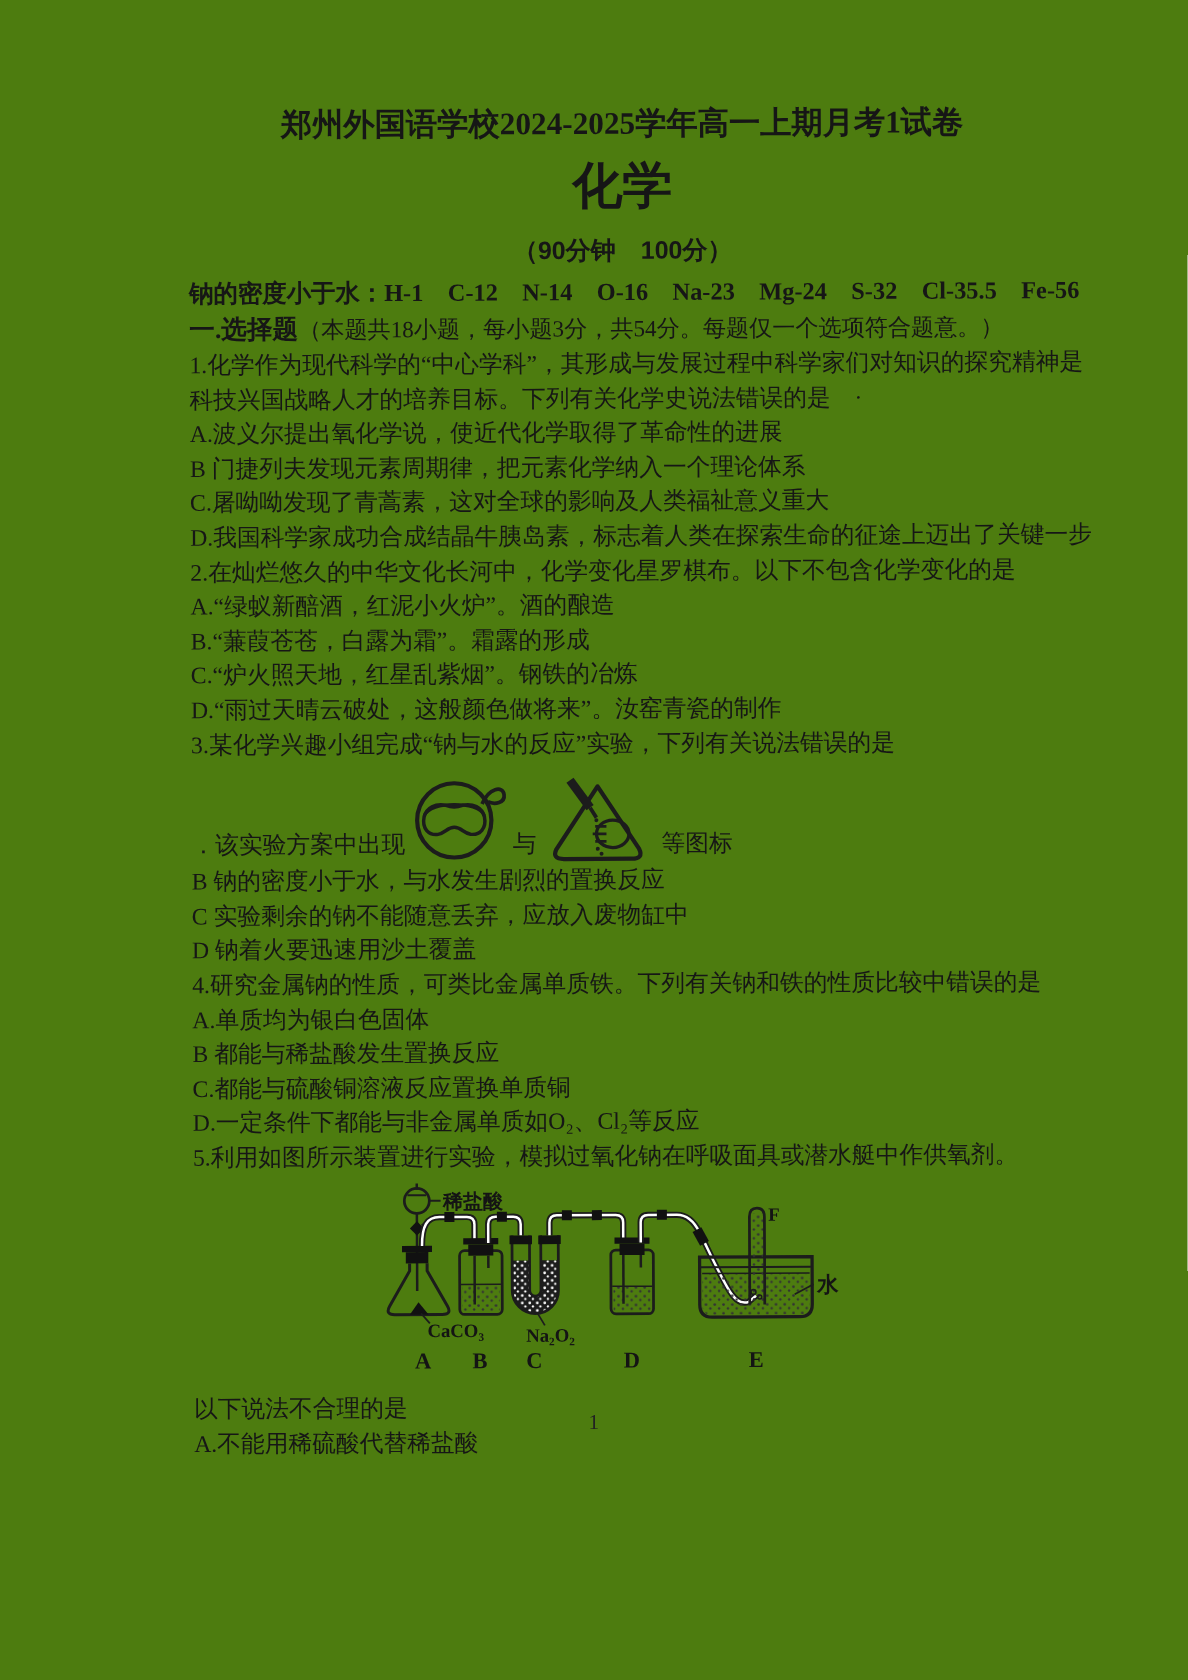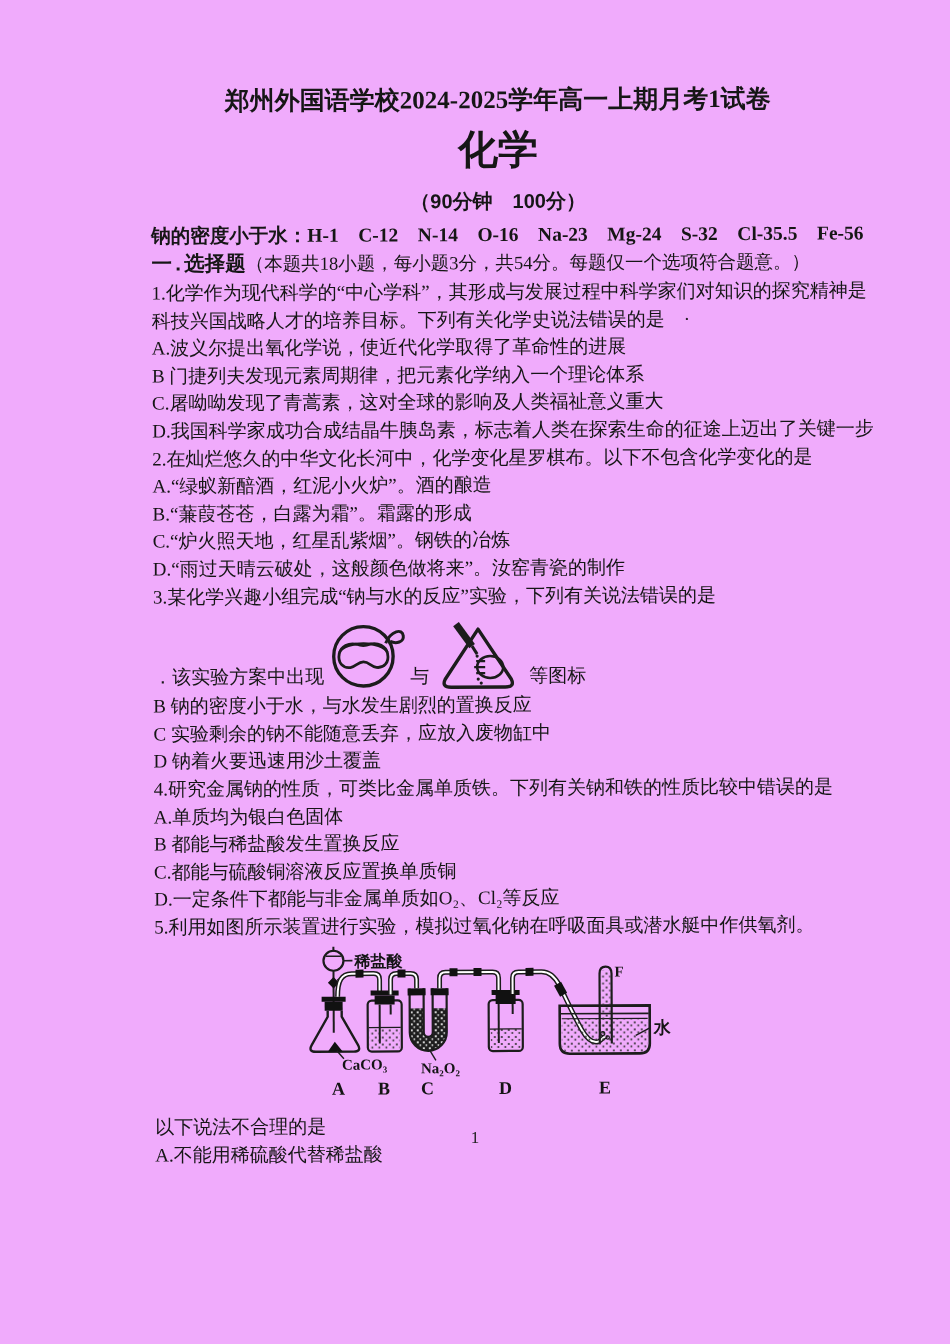--- a/index.html
+++ b/index.html
@@ -1,29 +1,29 @@
 <!DOCTYPE html>
 <html><head>
 <meta charset="utf-8">
 <style>
   html,body{margin:0;padding:0;background:#e8e8e8;}
   .page{
-    position:relative;width:950px;height:1344px;background:#f0abfc;
+    position:relative;width:950px;height:1344px;background:#4d7c0f;
     margin:0 auto;overflow:hidden;
     font-family:"Liberation Serif","DejaVu Serif",serif;color:#161616;
   }
   .content{position:absolute;left:153px;top:84px;width:694px;transform:rotate(-0.25deg);}
   .title{text-align:center;font-size:25px;font-weight:700;letter-spacing:0px;line-height:32px;}
   .subject{text-align:center;font-size:40px;font-weight:900;line-height:46px;margin-top:10px;
     font-family:"Liberation Sans","DejaVu Sans",sans-serif;}
   .meta{text-align:center;font-size:20px;font-weight:700;line-height:26px;margin-top:16px;
     font-family:"Liberation Sans","DejaVu Sans",sans-serif;}
   .masses{font-size:19.5px;font-weight:700;line-height:27px;margin-top:7px;white-space:pre;}
   .section-head{font-size:18.5px;line-height:28px;margin-top:1px;white-space:nowrap;}
-  .section-head .h{font-weight:700;font-size:20.5px;font-family:Liberation Mono, monospace;}
+  .section-head .h{font-weight:700;font-size:20.5px;font-family:Liberation Serif, serif;}
   .line{font-size:19px;line-height:27.6px;white-space:nowrap;}
   .iconline{display:flex;align-items:flex-end;margin:4px 0 2px 0;}
   .iconline .t{font-size:19px;line-height:26px;margin-top:15px;}
   .iconline svg{display:block;}
   .gog{margin:0 4px -2px 4px;}
   .tri{margin:0 2px -2px 6px;}
   .figure{margin:5px 0 4px 135px;}
   .after-fig{margin-top:2px;}
   .pagenum{position:absolute;left:0;right:0;top:1128px;text-align:center;
     font-size:17px;color:#222;font-family:"Liberation Serif","DejaVu Serif",serif;}

